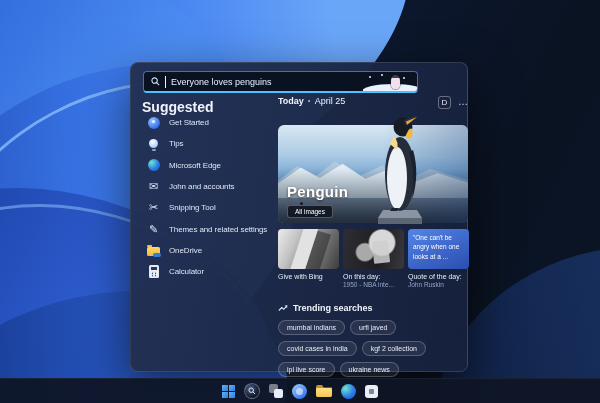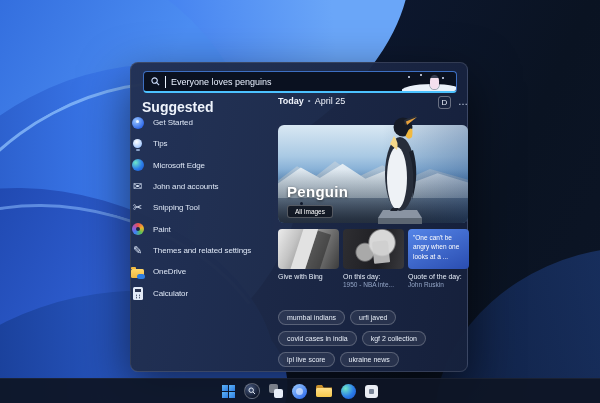--- a/index.html
+++ b/index.html
@@ -28,36 +28,36 @@
   .a2 { left:-80px; top:95px; width:400px; height:290px; transform:rotate(-28deg);
         border-top-color:rgba(150,200,255,.7); }
   .a3 { left:-120px; top:210px; width:400px; height:270px; transform:rotate(16deg);
         border-top-color:rgba(140,190,255,.55); }
 
   
   .panel { position:absolute; left:130px; top:62px; width:338px; height:310px; border-radius:8px;
     background:linear-gradient(100deg,rgba(34,48,82,.97),rgba(22,33,60,.97));
     border:1px solid rgba(255,255,255,.12); box-shadow:0 18px 50px rgba(0,0,0,.6); }
 
-  .searchbox { position:absolute; left:12px; top:8px; width:314px; height:22px;
+  .searchbox { position:absolute; left:12px; top:8px; width:275px; height:22px;
     background:#0a1120; border:1px solid #3d6fc2; border-bottom:2px solid #4cc2ff;
     border-radius:4px; display:flex; align-items:center; padding:0 7px; gap:5px; overflow:hidden; }
   .sb-query { font-size:9px; color:#e9f1ff; white-space:nowrap; }
   .sb-cursor { width:1px; height:12px; background:#eaf3ff; }
   .sb-deco { position:absolute; right:0; top:0; width:54px; height:20px; overflow:hidden; }
   .sb-star { position:absolute; width:2px; height:2px; border-radius:50%; background:#dfe9ff; }
   .sb-snow { position:absolute; right:-8px; bottom:-8px; width:64px; height:16px;
     border-radius:50%; background:#eaf1fa; }
   .sb-peng { position:absolute; right:17px; bottom:3px; width:9px; height:14px;
     border-radius:45% 45% 40% 40%; background:linear-gradient(#3a3f52 18%,#f4dfee 18%);
     box-shadow:0 0 0 1px rgba(20,24,40,.35); }
 
   .sg-title { position:absolute; left:11px; top:36px; font-size:14px; font-weight:bold; color:#eef3fb; }
   .sg-list { position:absolute; left:0; top:49px; width:146px; }
-  .sg-row { height:21.3px; display:flex; align-items:center; gap:9px; cursor:default; }
+  .sg-row { height:21.3px; display:flex; align-items:center; padding-left:16px; gap:9px; cursor:default; }
   .sg-ic { width:13px; height:13px; flex:0 0 13px; display:flex; align-items:center; justify-content:center;
     font-size:11px; color:#d9e4f6; }
   .sg-label { font-size:8px; color:#dde6f5; white-space:nowrap; letter-spacing:-.1px; }
 
   .ic-circle { width:12px; height:12px; border-radius:50%; }
   .ic-getstarted { background:radial-gradient(circle at 35% 32%,#9cc8ff,#2c66e8 75%); position:relative; }
   .ic-getstarted::after { content:""; position:absolute; left:4px; top:3px; width:3px; height:3px;
     border-radius:50%; background:#eaf3ff; }
   .ic-edge { background:radial-gradient(circle at 30% 30%,#6ee7c8,#2b7de9 55%,#1a4fc4); }
   .ic-tips { width:9px; height:9px; border-radius:50%;
@@ -225,26 +225,20 @@
     </div>
     <div class="sg-row">
       <span class="sg-ic">✉</span>
       <span class="sg-label">John and accounts</span>
     </div>
     <div class="sg-row">
       <span class="sg-ic">✂</span>
       <span class="sg-label">Snipping Tool</span>
     </div>
     <div class="sg-row">
-      <span class="sg-ic">
-          <span class="ic-paint"></span>
-        </span>
-      <span class="sg-label">Paint</span>
-    </div>
-    <div class="sg-row">
       <span class="sg-ic">✎</span>
       <span class="sg-label">Themes and related settings</span>
     </div>
     <div class="sg-row">
       <span class="sg-ic">
           <span class="ic-folder"></span>
         </span>
       <span class="sg-label">OneDrive</span>
     </div>
     <div class="sg-row">
@@ -304,20 +298,27 @@
         <div class="story-cap2">1950 - NBA inte...</div>
       </div>
       <div class="story">
         <div class="story-img img-quote">"One can't be angry when one looks at a ...</div>
         <div class="story-cap1">Quote of the day:</div>
         <div class="story-cap2">John Ruskin</div>
       </div>
     </div>
 
     <div class="trending">
+      <div class="tr-head">
+        <svg width="10" height="10" viewBox="0 0 12 12">
+          <polyline points="1,9 4.5,5.5 7,7.5 11,3" fill="none" stroke="#dce6f6" stroke-width="1.3"></polyline>
+          <path d="M11 3 L11 6.2 L7.8 3 Z" fill="#dce6f6"></path>
+        </svg>
+        <span>Trending searches</span>
+      </div>
       <div class="tr-rows">
         <span class="pill">mumbai indians</span>
         <span class="pill">urfi javed</span>
         <span class="pill">covid cases in india</span>
         <span class="pill">kgf 2 collection</span>
         <span class="pill">ipl live score</span>
         <span class="pill">ukraine news</span>
       </div>
     </div>
 

